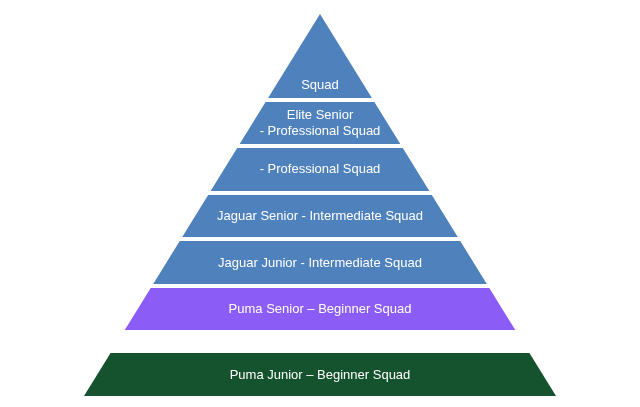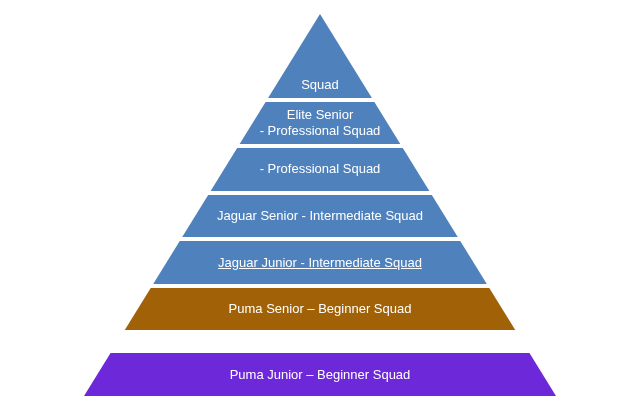--- a/index.html
+++ b/index.html
@@ -72,26 +72,26 @@
     </div>
 
     <div class="band band-3" style="background: rgb(79, 129, 189); color: rgb(255, 255, 255);">
       <span>- Professional Squad</span>
     </div>
 
     <div class="band band-4" style="background: rgb(79, 129, 189); color: rgb(255, 255, 255);">
       <span>Jaguar Senior - Intermediate Squad</span>
     </div>
 
-    <div class="band band-5" style="background: rgb(79, 129, 189); color: rgb(255, 255, 255); text-decoration: underline;">
+    <div class="band band-5" style="background: rgb(79, 129, 189); color: rgb(255, 255, 255);">
       <span>Jaguar Junior - Intermediate Squad</span>
     </div>
 
-    <div class="band band-6" style="background: #a16207; color: rgb(255, 255, 255);">
+    <div class="band band-6" style="background: #8b5cf6; color: rgb(255, 255, 255);">
       <span>Puma Senior – Beginner Squad</span>
     </div>
 
-    <div class="band band-7" style="background: #6d28d9; color: rgb(255, 255, 255); margin-top: 19px;">
+    <div class="band band-7" style="background: #14532d; color: rgb(255, 255, 255); margin-top: 19px;">
       <span>Puma Junior – Beginner Squad</span>
     </div>
 
   </div>
 </div>
 
 </body></html>

